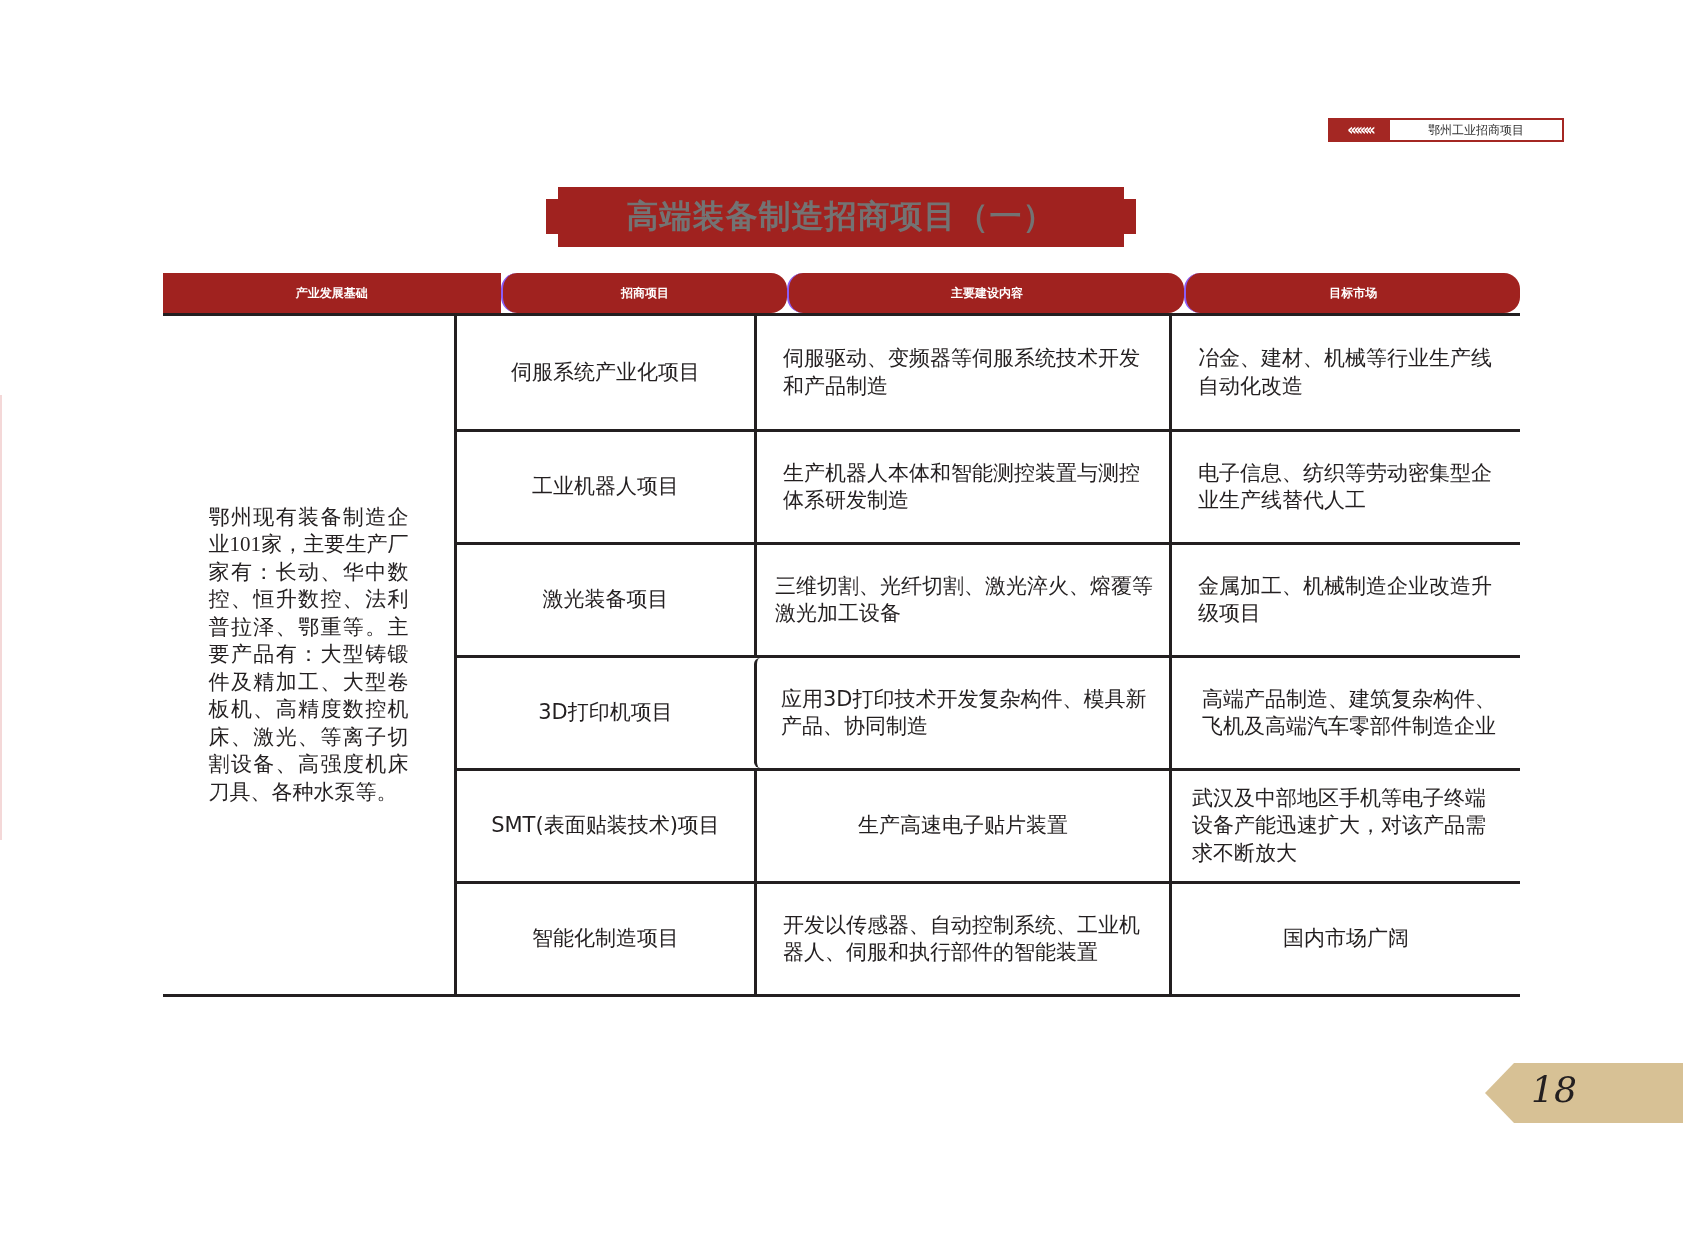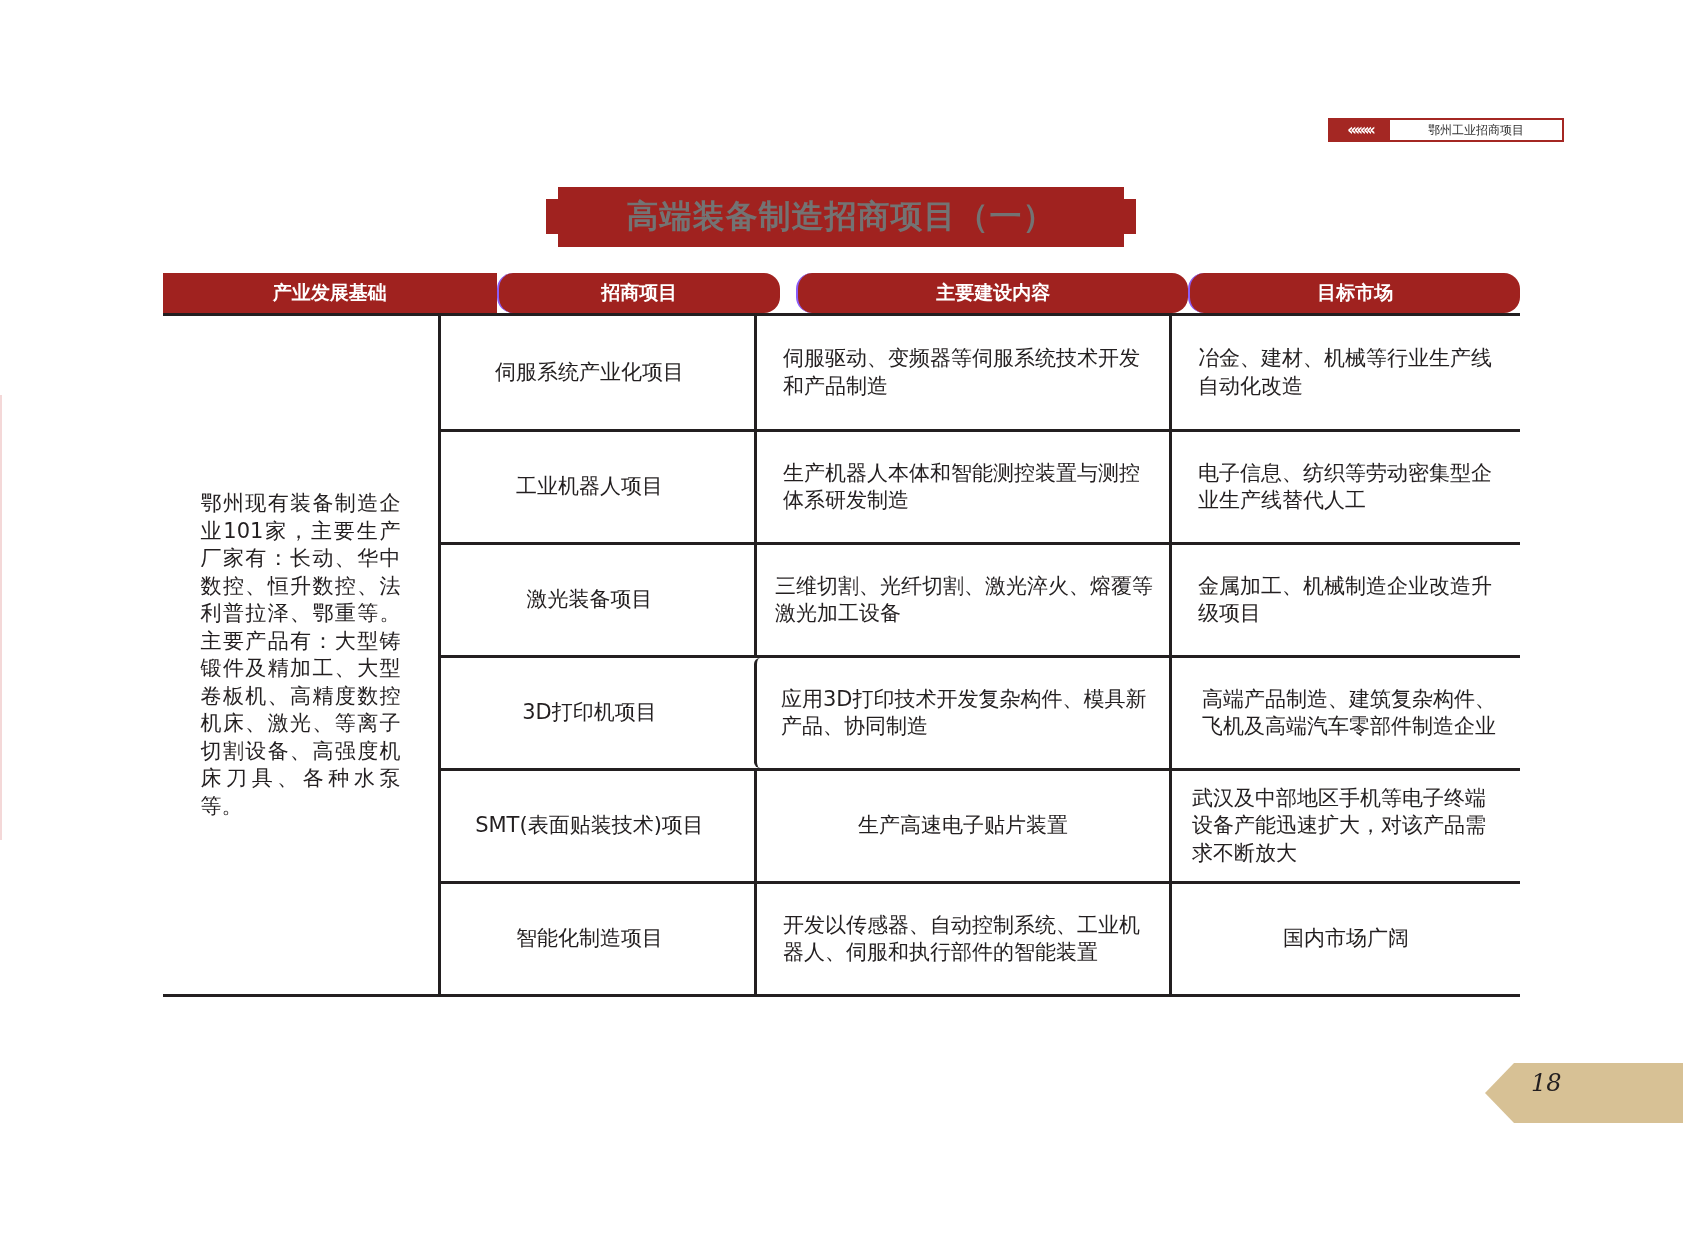--- a/index.html
+++ b/index.html
@@ -20,43 +20,43 @@
   .banner .wing { position:absolute; top:12px; height:35px; width:14px; background:#a0221f; }
   .banner .wing.l { left:0; }
   .banner .wing.r { right:0; }
   .banner .title { position:absolute; left:0; right:0; top:0; bottom:0; display:flex;
                    align-items:center; justify-content:center; color:#737373;
                    font-size:32px; font-weight:bold; letter-spacing:1px; }
 
   
   .tbl { position:absolute; left:163px; top:273px; width:1357px; }
   .thead { display:flex; height:40px; border-bottom:3px solid #231f20; }
-  .th { background:#a0221f; color:#fff; font-weight:bold; font-size:19px;
+  .th { background:#a0221f; color:#fff; font-weight:bold; font-size:12px;
         display:flex; align-items:center; justify-content:center; box-sizing:border-box; }
   .th + .th { border-left:2px solid #8b5cf6;border-radius:16px; }
-  .c1 { width:353px; } .c2 { width:300px; } .c3 { width:415px;margin-left:16px; } .c4 { width:351px; }
+  .c1 { width:353px; } .c2 { width:300px; } .c3 { width:415px; } .c4 { width:351px; }
 
   .tbody { display:flex; border-bottom:3px solid #231f20; }
   .basis { width:353px; box-sizing:border-box; display:flex; align-items:center; justify-content:center; }
-  .basis p { margin:11px; width:200px; font-size:21px; line-height:27.5px; text-align:justify; }
+  .basis p { margin:11px; width:200px; font-size:21px; line-height:27.5px; text-align:justify;font-family:Liberation Serif, serif; }
   .rows { flex:1; display:flex; flex-direction:column; }
   .row { display:flex; height:113px; box-sizing:border-box; }
   .row + .row { border-top:3px solid #231f20; }
   .cell { box-sizing:border-box; border-left:3px solid #231f20; display:flex; align-items:center;
           font-size:21px; line-height:27.5px; }
   .cell.c2 { justify-content:center; text-align:center; }
   .cell.c3, .cell.c4 { padding:0 26px 0 26px; }
   .cell .txt { display:block; }
   .cell.center { justify-content:center; text-align:center;align-items:center; }
 
   
   .pagetab { position:absolute; left:1485px; top:1063px; width:198px; height:60px; }
   .pagetab svg { position:absolute; left:0; top:0; }
   .pagetab .num { position:absolute; left:46px; top:6px; font-family:"DejaVu Serif","Liberation Serif",serif;
-                  font-style:italic; font-size:24px; color:#231f20; }
+                  font-style:italic; font-size:36px; color:#231f20; }
 
   .edge { position:absolute; left:0; top:395px; width:2px; height:445px; background:#f4d8d8; }
 </style>
 </head>
 <body>
 
 <div class="edge"></div>
 
 <div class="badge">
   <span class="chev">‹‹‹‹‹‹‹‹</span>

